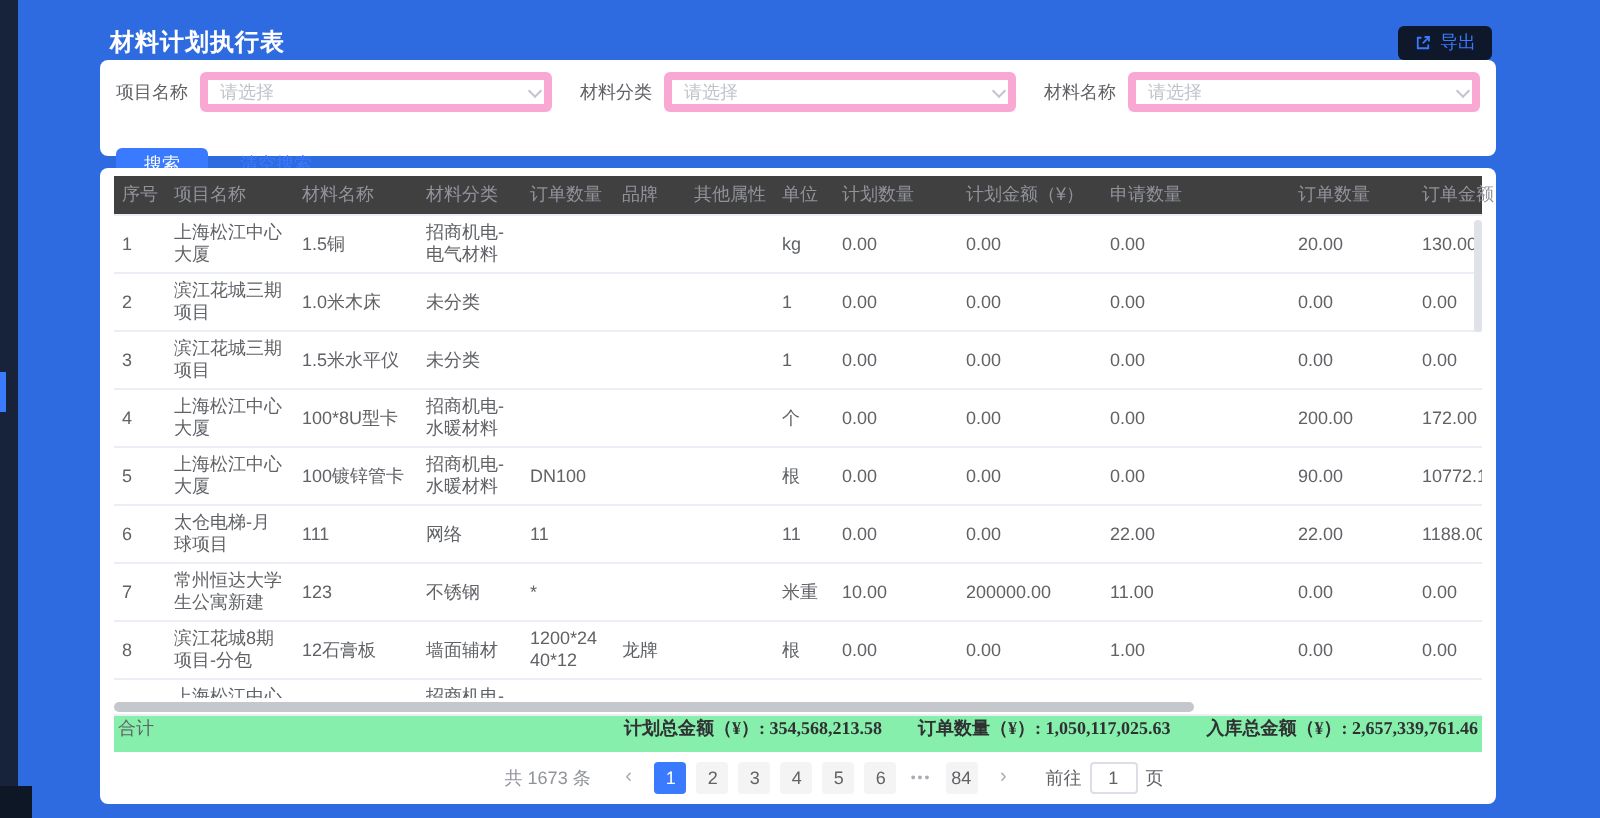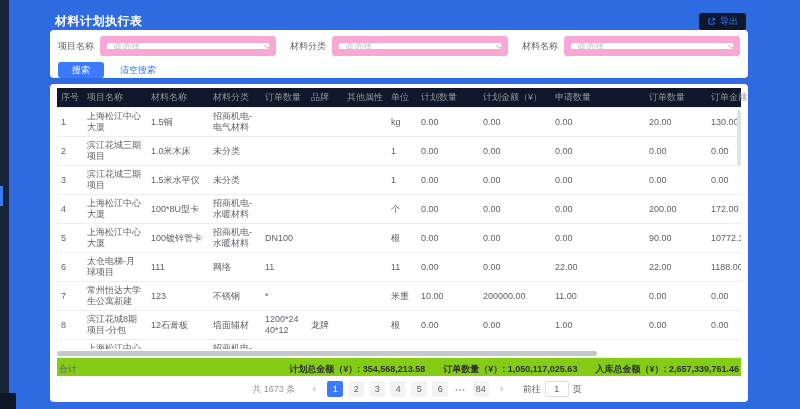--- a/index.html
+++ b/index.html
@@ -23,48 +23,48 @@
   .app-title { color:#ffffff; font-size:12px; font-weight:bold; letter-spacing:.5px; }
   .export-btn { background:#0f172a; color:#3a7afe; border:none; border-radius:3px; font-size:9px; height:17px; padding:0 8px; display:flex; align-items:center; gap:4px; cursor:pointer; }
   .export-btn svg { display:block; }
 
   
   .filter-card { position:absolute; left:50px; right:52px; top:30px; height:48px; background:#fff; border-radius:4px; padding:6px 8px 5px; }
   .filter-row { display:flex; align-items:center; gap:14px; }
   .filter-group { display:flex; align-items:center; gap:6px; flex:1; }
   .filter-label { color:#606266; font-size:9px; white-space:nowrap; }
   .select-box { position:relative; flex:1; }
-  .select-box input { width:100%; height:20px; border:7px solid #f9a8d4; border-radius:3px; font-size:9px; padding:0 16px 0 6px; color:#606266; outline:none; font-family:inherit; background:#fff; }
+  .select-box input { width:100%; height:20px; border:4px solid #f9a8d4; border-radius:3px; font-size:9px; padding:0 16px 0 6px; color:#606266; outline:none; font-family:inherit; background:#fff; }
   .select-box input::placeholder { color:#c0c4cc; }
   .chevron { position:absolute; right:6px; top:7px; width:5px; height:5px; border-right:1px solid #c0c4cc; border-bottom:1px solid #c0c4cc; transform:rotate(45deg); pointer-events:none; }
-  .btn-row { margin-top:6px; display:flex; align-items:center; gap:10px; }
+  .btn-row { margin-top:18px; display:flex; align-items:center; gap:10px; }
   .search-btn { background:#3a7afe; color:#fff; border:none; border-radius:3px; height:16px; padding:0 14px; font-size:9px; cursor:pointer; font-family:inherit; }
   .clear-btn { background:transparent; color:#3a7afe; border:none; font-size:9px; cursor:pointer; padding:0 6px; font-family:inherit; }
 
   
   .table-card { position:absolute; left:50px; right:52px; top:84px; bottom:7px; background:#fff; border-radius:4px; padding:4px 7px 0; display:flex; flex-direction:column; overflow:hidden; }
   .grid { width:100%; }
   .tr { display:flex; border-bottom:1px solid #ebeef5; min-height:27px; align-items:center; }
-  .thead .tr { background:#0f172a; min-height:20px; border-bottom:1px solid #ebeef5; }
+  .thead .tr { background:#404040; min-height:20px; border-bottom:1px solid #ebeef5; }
   .th { color:#909399; font-size:9px; padding:3px 4px; white-space:nowrap; overflow:hidden; }
   .td { color:#606266; font-size:9px; line-height:11px; padding:3px 4px; word-break:break-all; }
   .c0{width:26px;flex:none;} .c1{width:64px;flex:none;} .c2{width:62px;flex:none;}
   .c3{width:52px;flex:none;} .c4{width:46px;flex:none;} .c5{width:36px;flex:none;}
   .c6{width:44px;flex:none;} .c7{width:30px;flex:none;} .c8{width:62px;flex:none;}
   .c9{width:72px;flex:none;} .c10{width:66px;flex:none;} .c11{width:62px;flex:none;margin-left:28px;}
   .c12{width:66px;flex:none;}
   .tbody { flex:1; overflow:hidden; position:relative; }
   .v-scrollbar { position:absolute; right:0; top:2px; width:4px; height:56px; background:#dfe2e8; border-radius:2px; }
 
   
   .h-scrollbar { height:8px; display:flex; align-items:center; }
   .h-thumb { width:79%; height:5px; background:#c4c7cc; border-radius:3px; }
 
   
-  .summary-row { border-top:1px solid #ebeef5; background:#84cc16; height:19px; display:flex; align-items:flex-end; padding:0 2px; }
+  .summary-row { border-top:1px solid #ebeef5; background:#86efac; height:19px; display:flex; align-items:flex-start; padding:0 2px;font-family:Liberation Serif, serif; }
   .summary-total-label { color:#606266; font-size:9px; }
   .summary-groups { margin-left:auto; display:flex; gap:18px; }
   .summary-item { white-space:nowrap; }
   .summary-item .lbl { color:#303133; font-weight:600; font-size:9px; }
   .summary-item .val { color:#303133; font-weight:700; font-size:9px; }
 
   
   .pagination { height:26px; display:flex; align-items:center; justify-content:center; gap:5px; font-size:9px; color:#606266; }
   .pg-total { color:#909399; margin-right:6px;margin-left:36px; }
   .pg-arrow { width:16px; height:16px; background:transparent; border:none; color:#a8abb2; font-size:10px; cursor:pointer; line-height:16px; text-align:center; font-family:inherit; }

